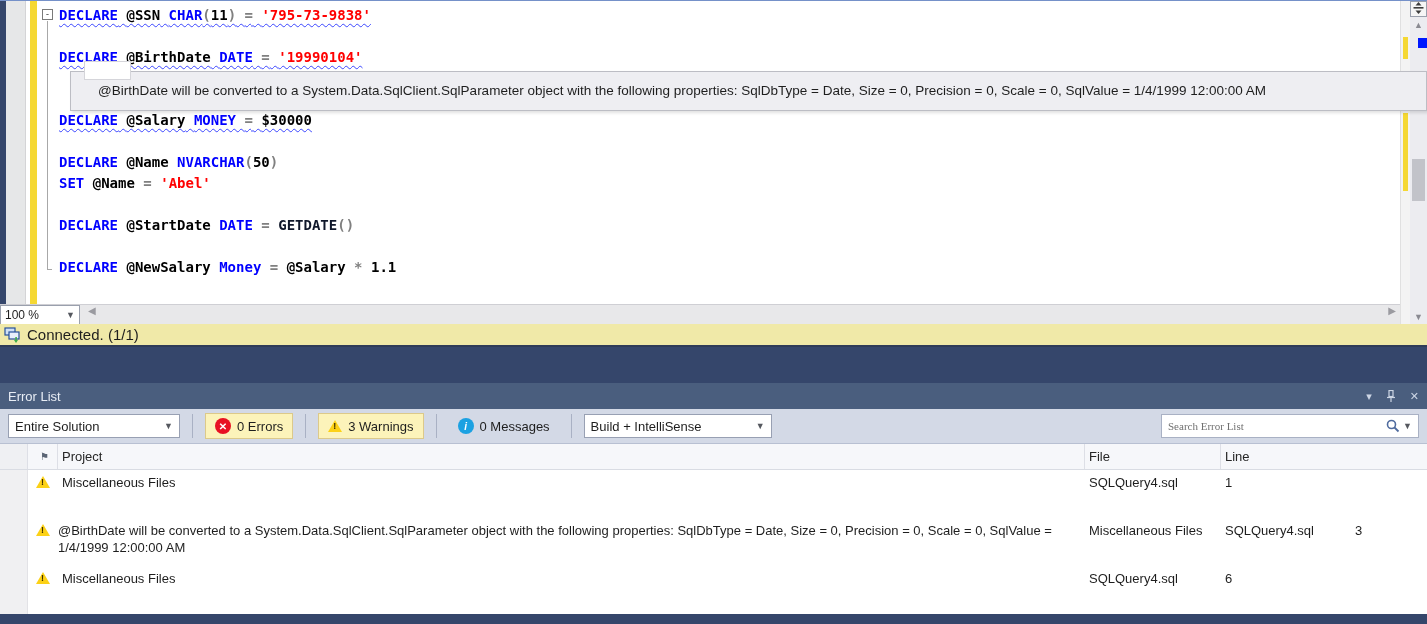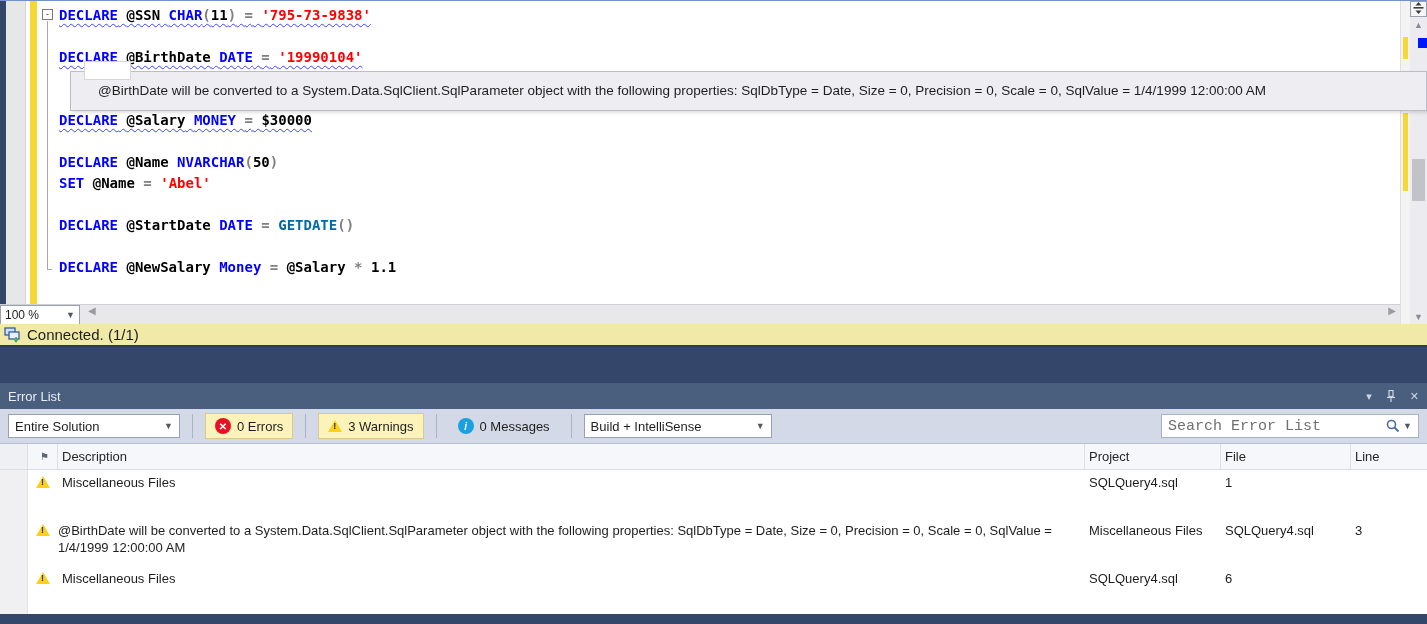--- a/index.html
+++ b/index.html
@@ -14,21 +14,21 @@
   .m-white { width:4px; background:#ffffff; }
   .m-change { width:7px; background:#f5d833; }
   .m-fold { width:22px; position:relative; background:#fff; }
   .fold-box { position:absolute; left:5px; top:8px; width:11px; height:11px; border:1px solid #7a7a7a; background:#fff; font-size:9px; line-height:9px; text-align:center; color:#333; font-family:"DejaVu Sans Mono", monospace; }
   .fold-vline { position:absolute; left:10px; top:20px; width:1px; height:248px; background:#a8a8a8; }
   .fold-corner { position:absolute; left:10px; top:268px; width:5px; height:1px; background:#a8a8a8; }
   .code-area { flex:1; position:relative; padding-top:4px; font-family:"DejaVu Sans Mono", monospace; font-size:14px; font-weight:bold; white-space:pre; }
   .code-line { height:21px; line-height:21px; }
   .tok-kw { color:#0000ff; }
   .tok-str { color:#ff0000; }
-  .tok-fn { color:#0369a1;margin-top:36px; }
+  .tok-fn { color:#0f172a;margin-top:36px; }
   .tok-op { color:#808080; }
   .tok-pl { color:#000000; }
   .squiggle { text-decoration-line:underline; text-decoration-style:wavy; text-decoration-color:#3b46ff; text-decoration-thickness:1px; text-underline-offset:3px; }
 
   .intellisense-tooltip { position:absolute; left:70px; top:70px; right:0; height:40px; background:#eeeef2; border:1px solid #bcbdc4; z-index:5; line-height:38px; padding-left:27px; font-size:13.5px; color:#1e1e1e; white-space:nowrap; overflow:hidden; box-shadow:2px 2px 3px rgba(0,0,0,0.12); }
   .caret-box { position:absolute; left:84px; top:60px; width:47px; height:19px; background:#ffffff; border:1px solid #d5d5da; z-index:6; }
 
   
   .vscroll-zone { position:absolute; top:0; right:0; width:27px; height:324px; display:flex; }
   .vscroll-marks { width:10px; background:#f3f3f3; position:relative; border-left:1px solid #e0e0e0; }
@@ -56,21 +56,21 @@
   .el-title { height:26px; background:#4a5e7e; color:#e8edf5; display:flex; align-items:center; padding:0 8px; font-size:13px; }
   .el-title-icons { margin-left:auto; display:flex; align-items:center; gap:14px; color:#cdd6e5; font-size:11px; }
   .el-toolbar { height:35px; background:#d3d9e6; display:flex; align-items:center; padding:0 8px; gap:8px; border-bottom:1px solid #b8c0d2; }
   .combo { height:24px; background:#fff; border:1px solid #98a0b3; display:flex; align-items:center; justify-content:space-between; padding:0 6px; font-size:13px;text-align:center; }
   .combo-scope { width:172px; }
   .combo-build { width:188px; }
   .tb-sep { width:1px; height:24px; background:#a9b1c4; margin:0 4px; }
   .tb-btn { height:26px; display:flex; align-items:center; gap:6px; padding:0 9px; font-size:13px; }
   .tb-btn.on { background:#fcf3ba; border:1px solid #dcc98a; }
   .search-box { margin-left:auto; width:258px; height:24px; background:#fff; border:1px solid #a9b1c4; display:flex; align-items:center; padding:0 6px; }
-  .search-box input { border:none; outline:none; flex:1; font-size:15px; font-family:Liberation Mono, monospace; color:#7f1d1d; background:transparent; }
+  .search-box input { border:none; outline:none; flex:1; font-size:11px; font-family:Liberation Serif, serif; color:#7f1d1d; background:transparent; }
   .search-box input::placeholder { color:#707070; }
 
   .el-header { height:26px; background:#f6f7fa; border-bottom:1px solid #d9dce3; display:grid; grid-template-columns:28px 30px 1027px 136px 130px 76px; align-items:center; font-size:13px; color:#262626; }
   .el-header .hcell { border-right:1px solid #dddfe6; height:100%; display:flex; align-items:center; padding-left:4px; }
   .el-header .hcell.first { background:#eff0f3; }
   .flag-glyph { color:#5b6575; font-size:10px; margin-left:8px; }
   .el-rows { flex:1; background:#fff; overflow:hidden; }
   .el-row { display:grid; grid-template-columns:28px 30px 1027px 136px 130px 76px; padding-top:4px; min-height:48px; font-size:13px; }
   .el-row .gutter { background:#f0f0f2; border-right:1px solid #e2e2e6; margin-top:-4px; }
   .el-row .sev { display:flex; justify-content:center; padding-top:2px; }
@@ -191,23 +191,20 @@
       <span class="zoom-caret" style="margin-left:3px">▼</span>
     </div>
   </div>
 
   <div class="el-header">
     <div class="hcell first"></div>
     <div class="hcell">
         <span class="flag-glyph">⚑</span>
       </div>
     <div class="hcell">
-        <span>Description</span>
-      </div>
-    <div class="hcell">
         <span>Project</span>
       </div>
     <div class="hcell">
         <span>File</span>
       </div>
     <div class="hcell" style="border-right:none">
         <span>Line</span>
       </div>
   </div>
 

